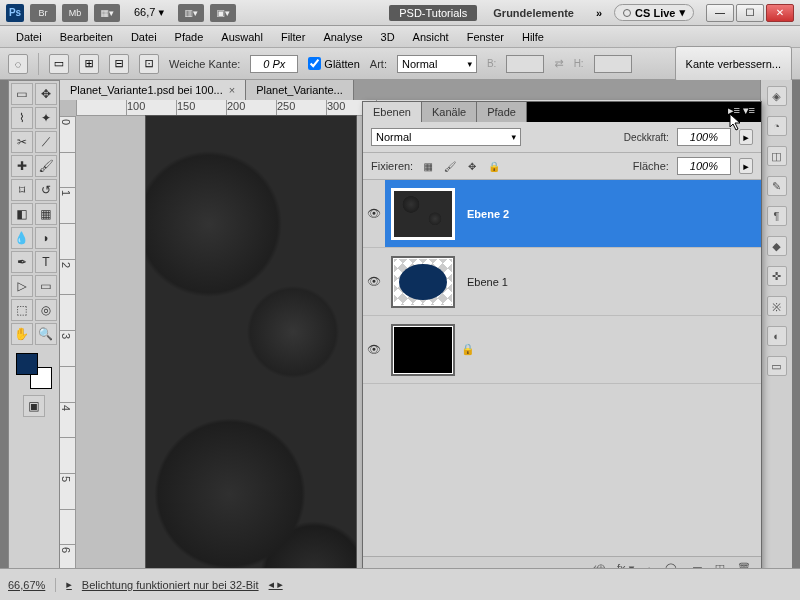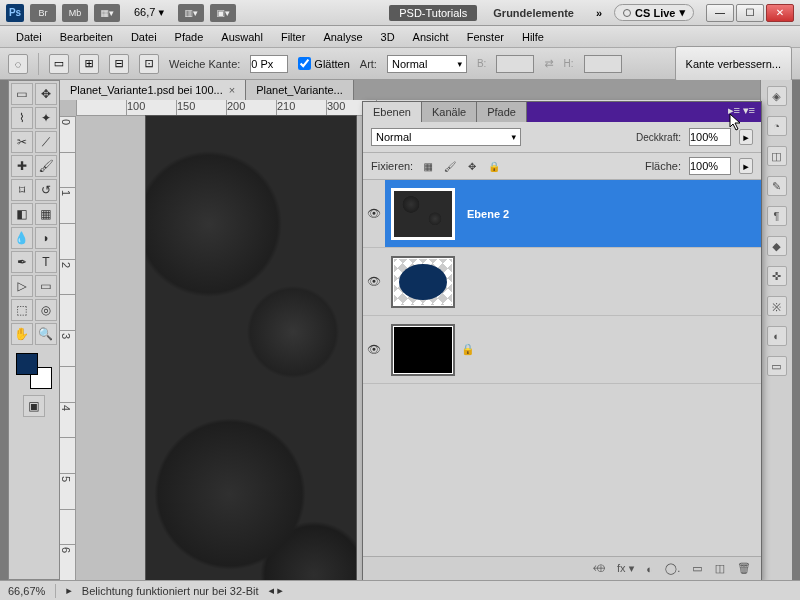--- a/index.html
+++ b/index.html
@@ -20,21 +20,21 @@
 .cslive { border: 1px solid #999; border-radius: 10px; padding: 1px 8px; display: flex; align-items: center; gap: 4px; background: #e6e6e6; font-weight: bold; }
 .cslive .dot { width: 8px; height: 8px; border: 1px solid #666; border-radius: 50%; }
 
 
 .menubar { height: 22px; background: linear-gradient(#e2e2e2,#d0d0d0); display: flex; align-items: center; padding: 0 8px; gap: 2px; border-bottom: 1px solid #aaa; }
 .menubar span { padding: 2px 8px; }
 
 
 .optbar { height: 32px; background: linear-gradient(#dcdcdc,#c7c7c7); display: flex; align-items: center; padding: 0 8px; gap: 10px; border-bottom: 1px solid #999; }
 .icnbox { width: 20px; height: 20px; border: 1px solid #999; background: #e6e6e6; border-radius: 2px; display: inline-flex; align-items: center; justify-content: center; }
-.txtfield { height: 18px; background: #fff; border: 1px solid #8a8a8a; padding: 0 0; display: inline-flex; align-items: center; min-width: 38px; }
+.txtfield { height: 18px; background: #fff; border: 1px solid #8a8a8a; padding: 0 12px; display: inline-flex; align-items: center; min-width: 38px; font-style: italic; }
 .txtfield.dim { background: #ddd; color: #888; }
 .dropdown { height: 18px; background: #fff; border: 1px solid #888; display: inline-flex; align-items: center; padding: 0 4px; gap: 6px; min-width: 80px; }
 .dropdown::after { content: "▾"; margin-left: auto; font-size: 9px; }
 .pillbtn { height: 36px; background: linear-gradient(#efefef,#d8d8d8); border: 1px solid #999; border-radius: 3px; padding: 0 10px; display: inline-flex; align-items: center; }
 label.ck { display: flex; align-items: center; gap: 3px; }
 
 
 .main { position: absolute; top: 80px; left: 0; right: 0; bottom: 20px; display: flex; }
 .gutter { width: 8px; background: #7a7a7a; }
 
@@ -58,21 +58,21 @@
 .ruler-v div { height: 50px; border-top: 1px solid #999; padding-top: 2px; writing-mode: vertical-lr; }
 .canvas-wrap { position: absolute; top: 36px; left: 16px; right: 0; bottom: 0; background: #c0c0c0; }
 .canvas { position: absolute; left: 70px; top: 0; width: 210px; height: 540px; background: #2a2a2a; background-image: radial-gradient(circle at 30% 20%, #333 0%, #1f1f1f 15%, transparent 16%), radial-gradient(circle at 70% 40%, #363636 0%, #222 12%, transparent 13%), radial-gradient(circle at 40% 70%, #303030 0%, #1e1e1e 18%, transparent 19%), radial-gradient(circle at 80% 85%, #2e2e2e 0%, #1c1c1c 10%, transparent 11%); box-shadow: 0 0 0 1px #555; }
 
 
 .rstrip { width: 32px; background: #cfcfcf; border-left: 1px solid #888; display: flex; flex-direction: column; align-items: center; padding-top: 6px; gap: 10px; }
 .rstrip .ricon { width: 20px; height: 20px; border: 1px solid #aaa; background: #ddd; border-radius: 2px; display: flex; align-items: center; justify-content: center; font-size: 11px; color: #555; }
 
 
 .panel { position: absolute; left: 362px; top: 101px; width: 400px; height: 480px; background: #d8d8d8; border: 1px solid #6a6a6a; box-shadow: 2px 2px 6px rgba(0,0,0,.3); display: flex; flex-direction: column; }
-.panel-tabs { height: 20px; background: #4c1d95; display: flex; align-items: stretch; }
+.panel-tabs { height: 20px; background: #000000; display: flex; align-items: stretch; }
 .ptab { padding: 2px 10px; color: #333; background: #b7b7b7; border-right: 1px solid #6f6f6f; display: flex; align-items: center; }
 .ptab.active { background: #d8d8d8; }
 .panel-tabs .pmenu { margin-left: auto; padding: 2px 6px; color: #ddd; }
 .panel-opts { padding: 6px 8px; display: flex; align-items: center; gap: 8px; border-bottom: 1px solid #b0b0b0; }
 .panel-opts .dropdown { flex: 0 0 150px; }
 .panel-locks { padding: 4px 8px; display: flex; align-items: center; gap: 8px; border-bottom: 1px solid #b0b0b0; font-size: 10px; }
 .lockicn { width: 14px; height: 14px; display: inline-flex; align-items: center; justify-content: center; font-size: 10px; color: #444; }
 .layerlist { flex: 1; background: #d3d3d3; overflow: auto; position: relative; }
 .layer-row { display: flex; align-items: center; height: 68px; border-bottom: 1px solid #bcbcbc; }
 .layer-row.sel { background: #2f7fde; color: #fff; }
@@ -89,21 +89,21 @@
 .lname.italic { font-style: italic; }
 .lockmark { padding-right: 20px; color: #444; }
 .panel-footer { height: 24px; background: #cfcfcf; border-top: 1px solid #aaa; display: flex; align-items: center; justify-content: flex-end; gap: 12px; padding: 0 10px; color: #555; }
 .panel-footer span { font-size: 11px; }
 
 
 .cursor { position: absolute; left: 729px; top: 113px; width: 14px; height: 18px; pointer-events: none; z-index: 100; }
 .cursor svg { width: 14px; height: 18px; }
 
 
-.status { position: absolute; left: 0; right: 0; bottom: 0; height: 20px; background: #d6d6d6; border-top: 1px solid #999; display: flex; align-items: center; padding: 0 8px; gap: 10px; font-size: 10px; color: #333; }
+.status { position: absolute; left: 0; right: 0; bottom: 0; height: 32px; background: #d6d6d6; border-top: 1px solid #999; display: flex; align-items: center; padding: 0 8px; gap: 10px; font-size: 10px; color: #333; text-decoration: underline; }
 .status .sep { width: 1px; height: 14px; background: #aaa; }
 
 .lbl { color: #333; }
 .small { font-size: 10px; }
 </style>
 </head>
 <body>
 
 <div class="titlebar">
   <div class="ps-icon">Ps</div>
@@ -207,21 +207,21 @@
         </div>
       <div class="doctab">
           <span>Planet_Variante...</span>
         </div>
     </div>
     <div class="ruler-h">
       <div></div>
         <div>100</div>
         <div>150</div>
         <div>200</div>
-        <div>210</div>
+        <div>250</div>
         <div>300</div>
         <div>350</div>
     </div>
     <div class="ruler-v">
       <div>0</div>
         <div></div>
         <div>1</div>
         <div></div>
         <div>2</div>
         <div></div>
@@ -282,20 +282,21 @@
   </div>
   <div class="layerlist">
     <div class="layer-row sel">
       <div class="eye">👁</div>
       <div class="thumb texture"></div>
       <div class="lname">Ebene 2</div>
     </div>
     <div class="layer-row">
       <div class="eye">👁</div>
       <div class="thumb circle"></div>
+      <div class="lname">Ebene 1</div>
     </div>
     <div class="layer-row">
       <div class="eye">👁</div>
       <div class="thumb black"></div>
       <div class="lockmark">🔒</div>
     </div>
   </div>
   <div class="panel-footer">
     <span>⬲</span>
     <span>fx ▾</span>

